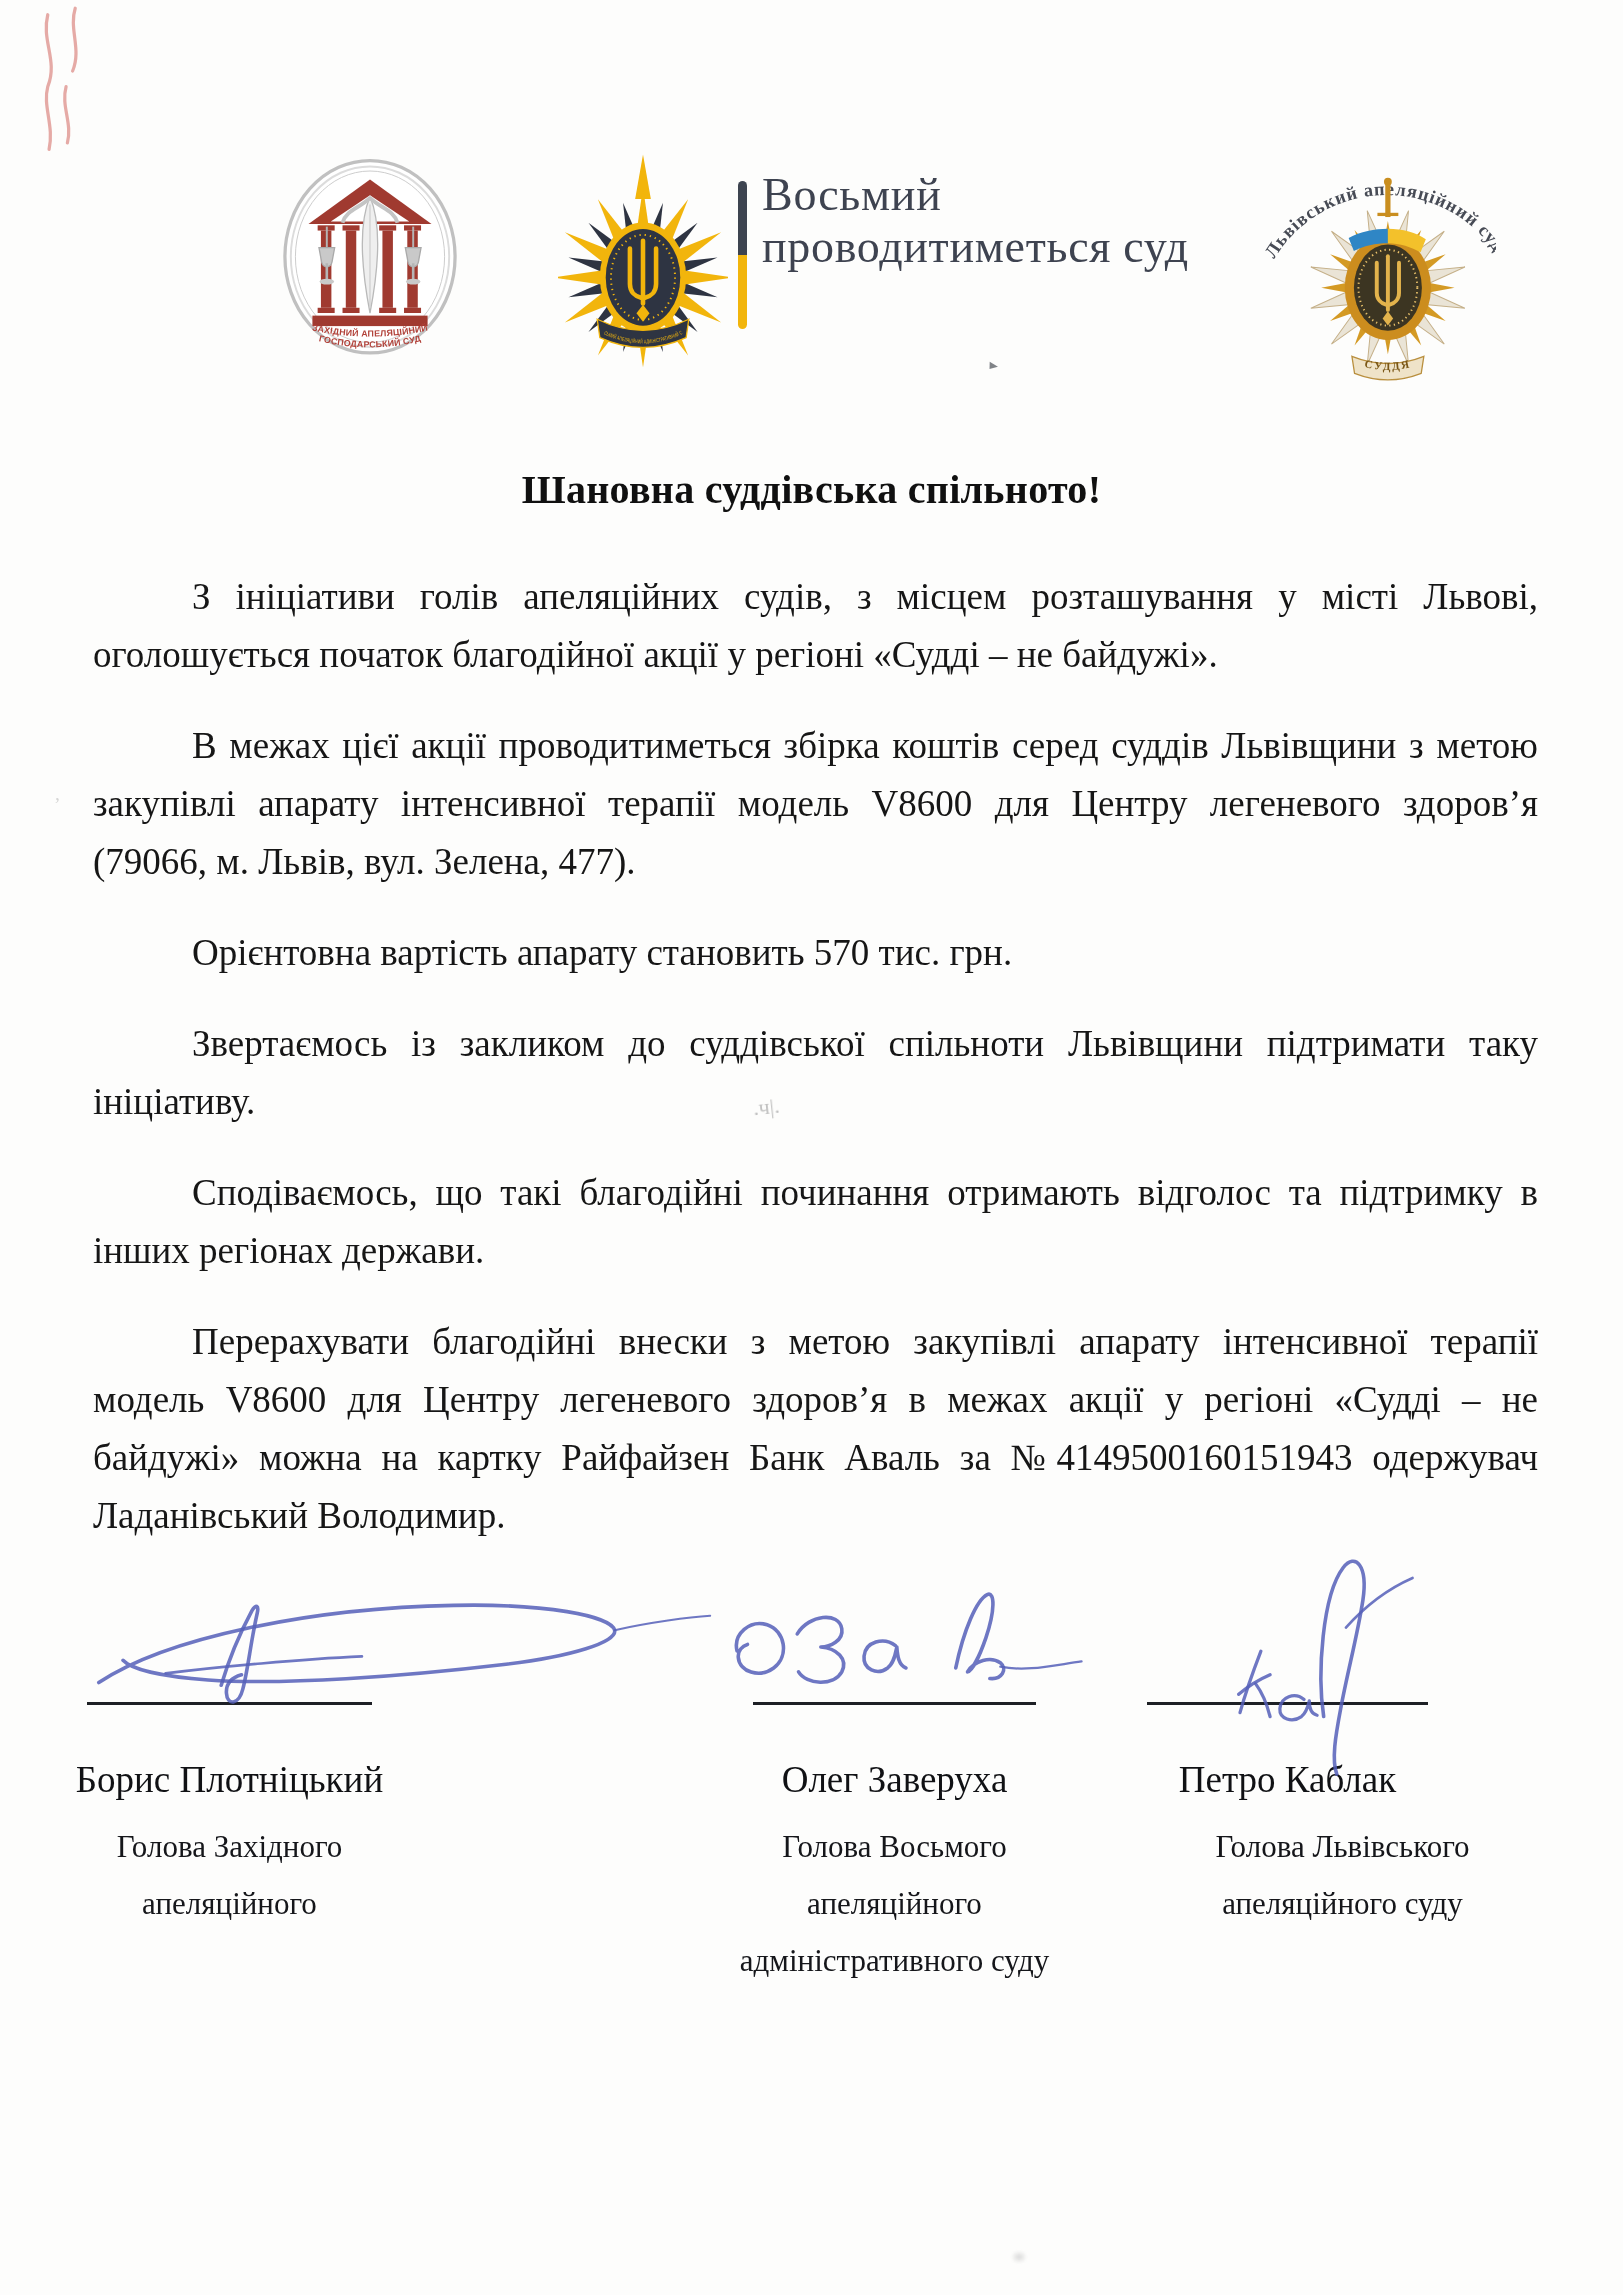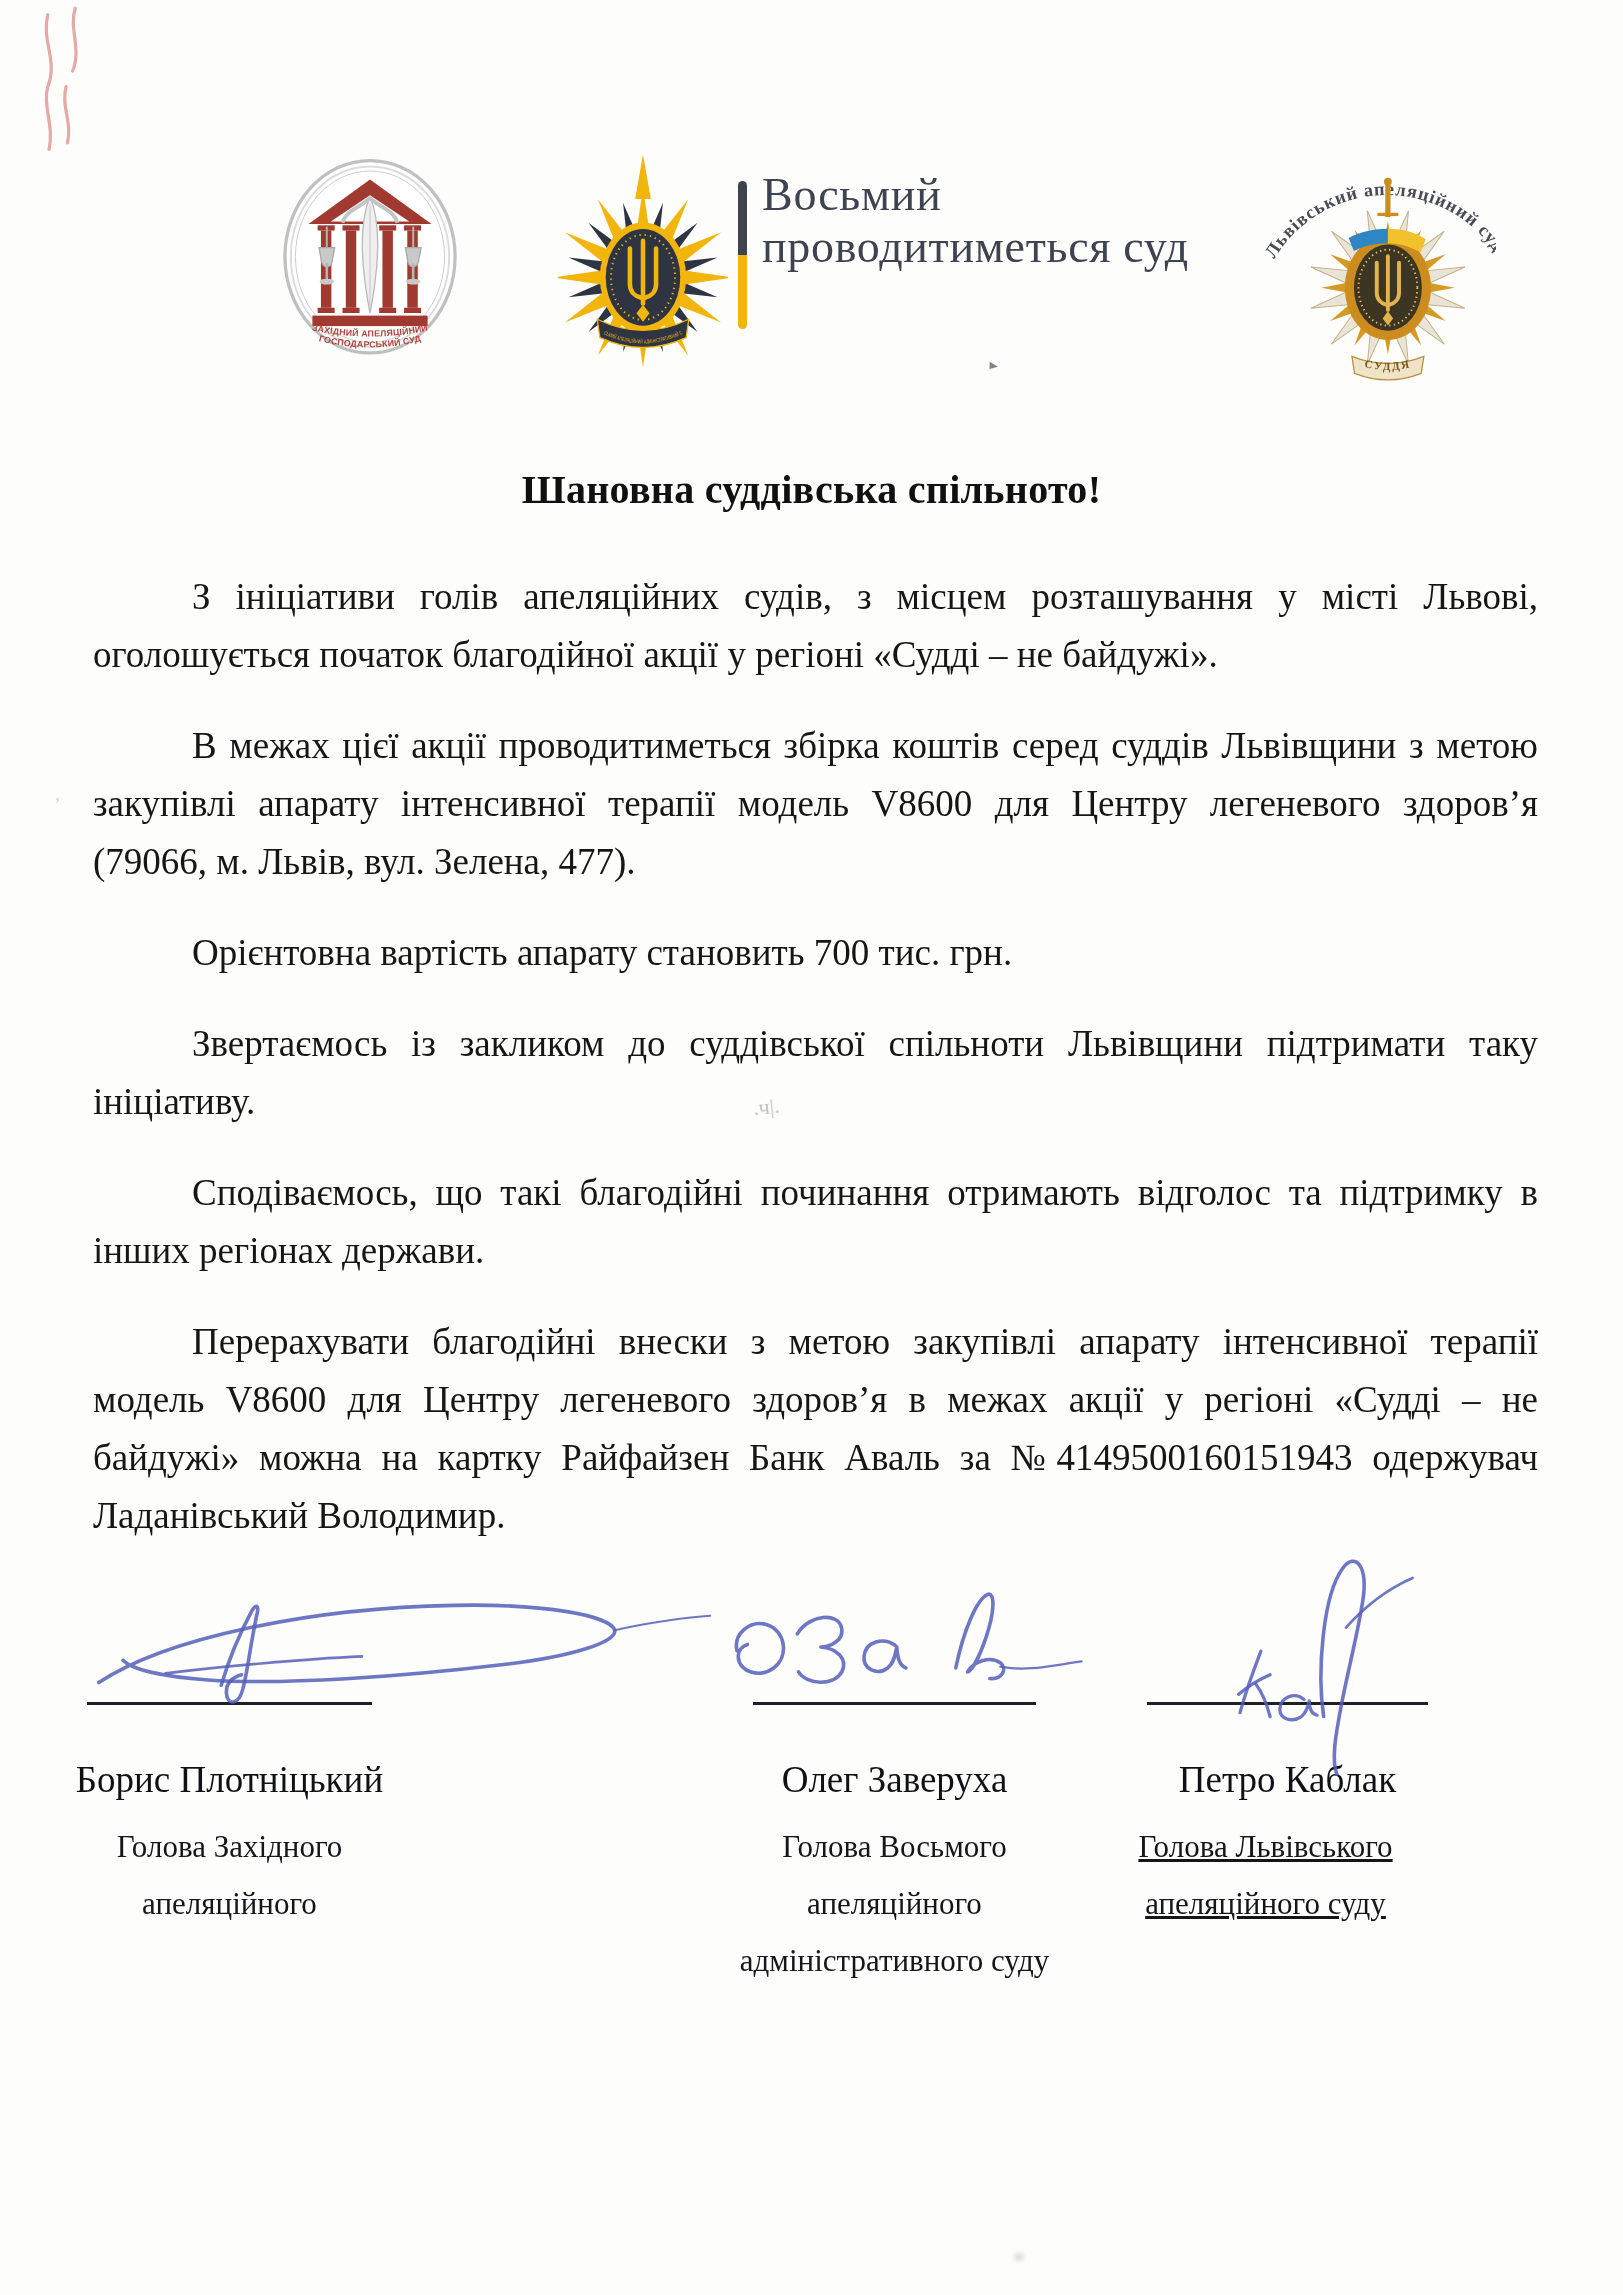--- a/index.html
+++ b/index.html
@@ -268,21 +268,21 @@
     <text font-size="17" font-weight="bold" fill="#7a5716" letter-spacing="3">
       <textPath href="#lv-ribbon" startOffset="50%" text-anchor="middle">СУДДЯ</textPath>
     </text>
   </svg>
 
   <div class="abs doc-title">Шановна суддівська спільното!</div>
 
   <div class="abs doc-body">
     <p>З ініціативи голів апеляційних судів, з місцем розташування у місті Львові, оголошується початок благодійної акції у регіоні «Судді – не байдужі».</p>
     <p>В межах цієї акції проводитиметься збірка коштів серед суддів Львівщини з метою закупівлі апарату інтенсивної терапії модель V8600 для Центру легеневого здоров’я (79066, м. Львів, вул. Зелена, 477).</p>
-    <p>Орієнтовна вартість апарату становить 700 тис. грн.</p>
+    <p>Орієнтовна вартість апарату становить 570 тис. грн.</p>
     <p>Звертаємось із закликом до суддівської спільноти Львівщини підтримати таку ініціативу.</p>
     <p>Сподіваємось, що такі благодійні починання отримають відголос та підтримку в інших регіонах держави.</p>
     <p>Перерахувати благодійні внески з метою закупівлі апарату інтенсивної терапії модель V8600 для Центру легеневого здоров’я в межах акції у регіоні «Судді – не байдужі» можна на картку Райфайзен Банк Аваль за №4149500160151943 одержувач Ладанівський Володимир.</p>
   </div>
 
   <div class="abs smudge-mid">.ч|.</div>
   <div class="abs margin-fleck">,</div>
 
   <div class="abs sig-rule" style="left:87px;width:285px;"></div>
   <div class="abs sig-rule" style="left:753px;width:283px;"></div>
@@ -318,21 +318,21 @@
 
   <div class="abs sig-title" style="left:33px;">
     <div>Голова Західного</div>
     <div>апеляційного</div>
   </div>
   <div class="abs sig-title" style="left:698px;">
     <div>Голова Восьмого</div>
     <div>апеляційного</div>
     <div>адміністративного суду</div>
   </div>
-  <div class="abs sig-title" style="left:1069px;text-decoration:underline;">
+  <div class="abs sig-title" style="left:1146px;">
     <div>Голова Львівського</div>
     <div>апеляційного суду</div>
   </div>
 
   <div class="abs smudge-bottom"></div>
 
 </div>
 
 
 </body></html>

